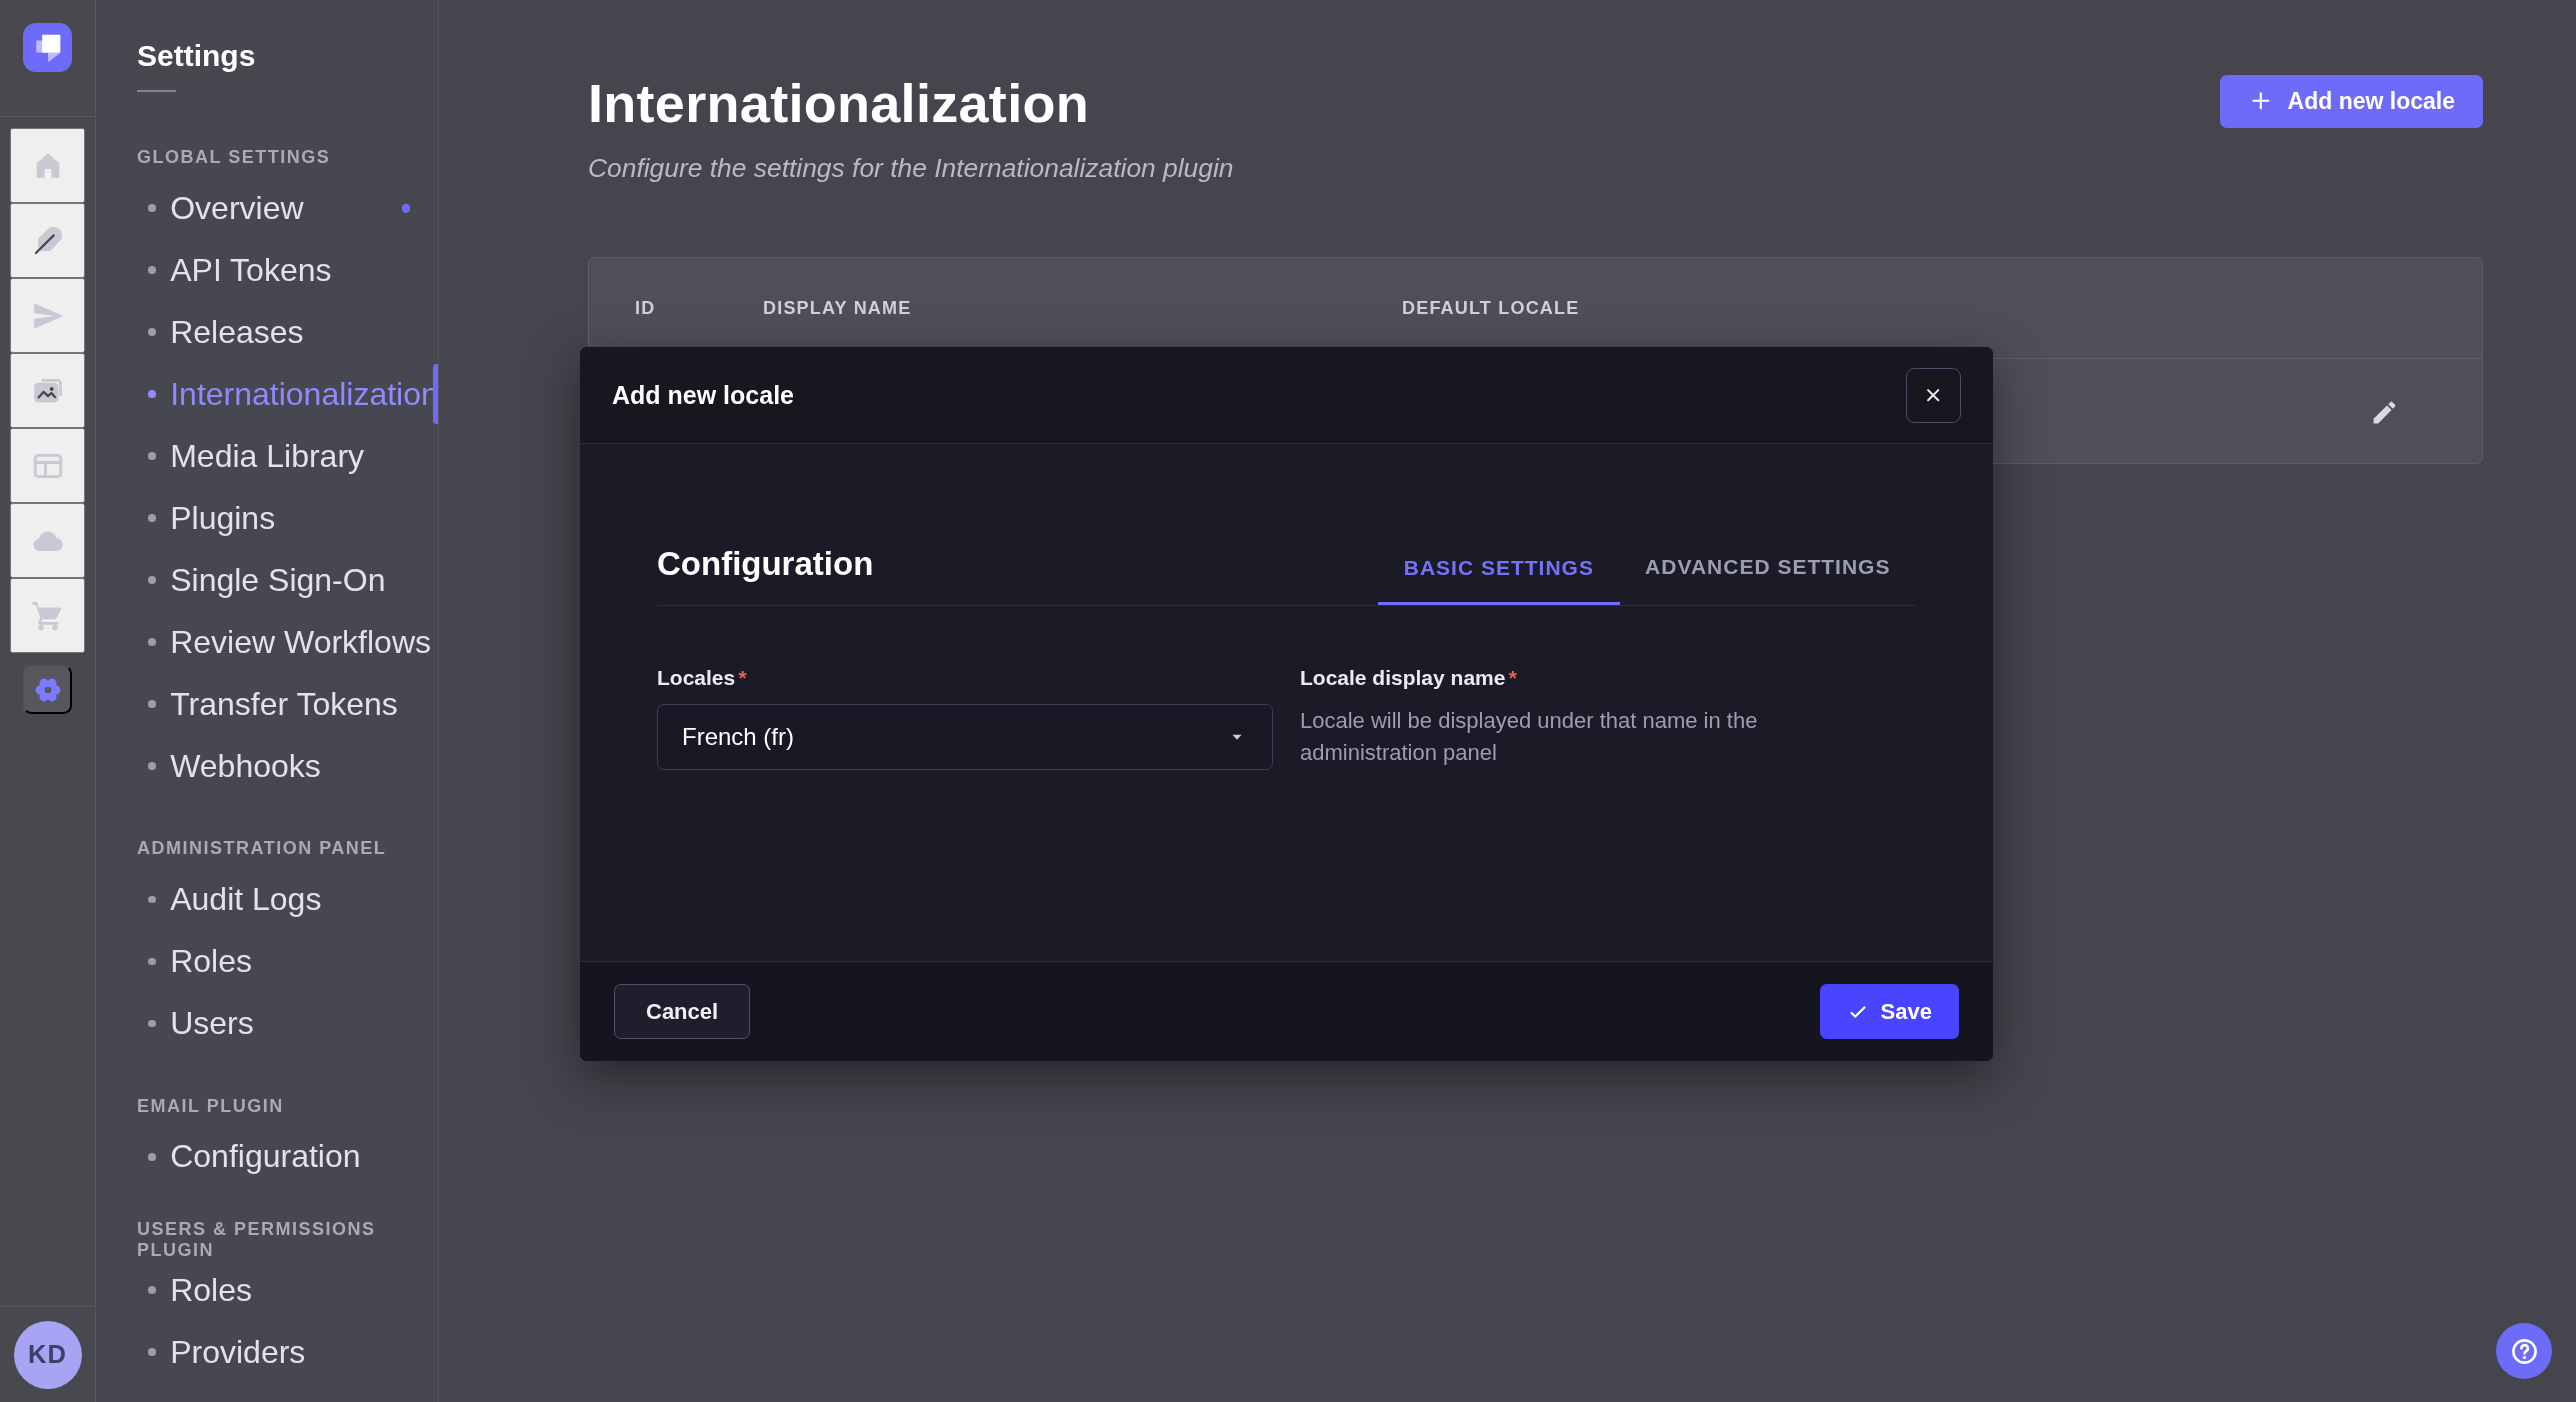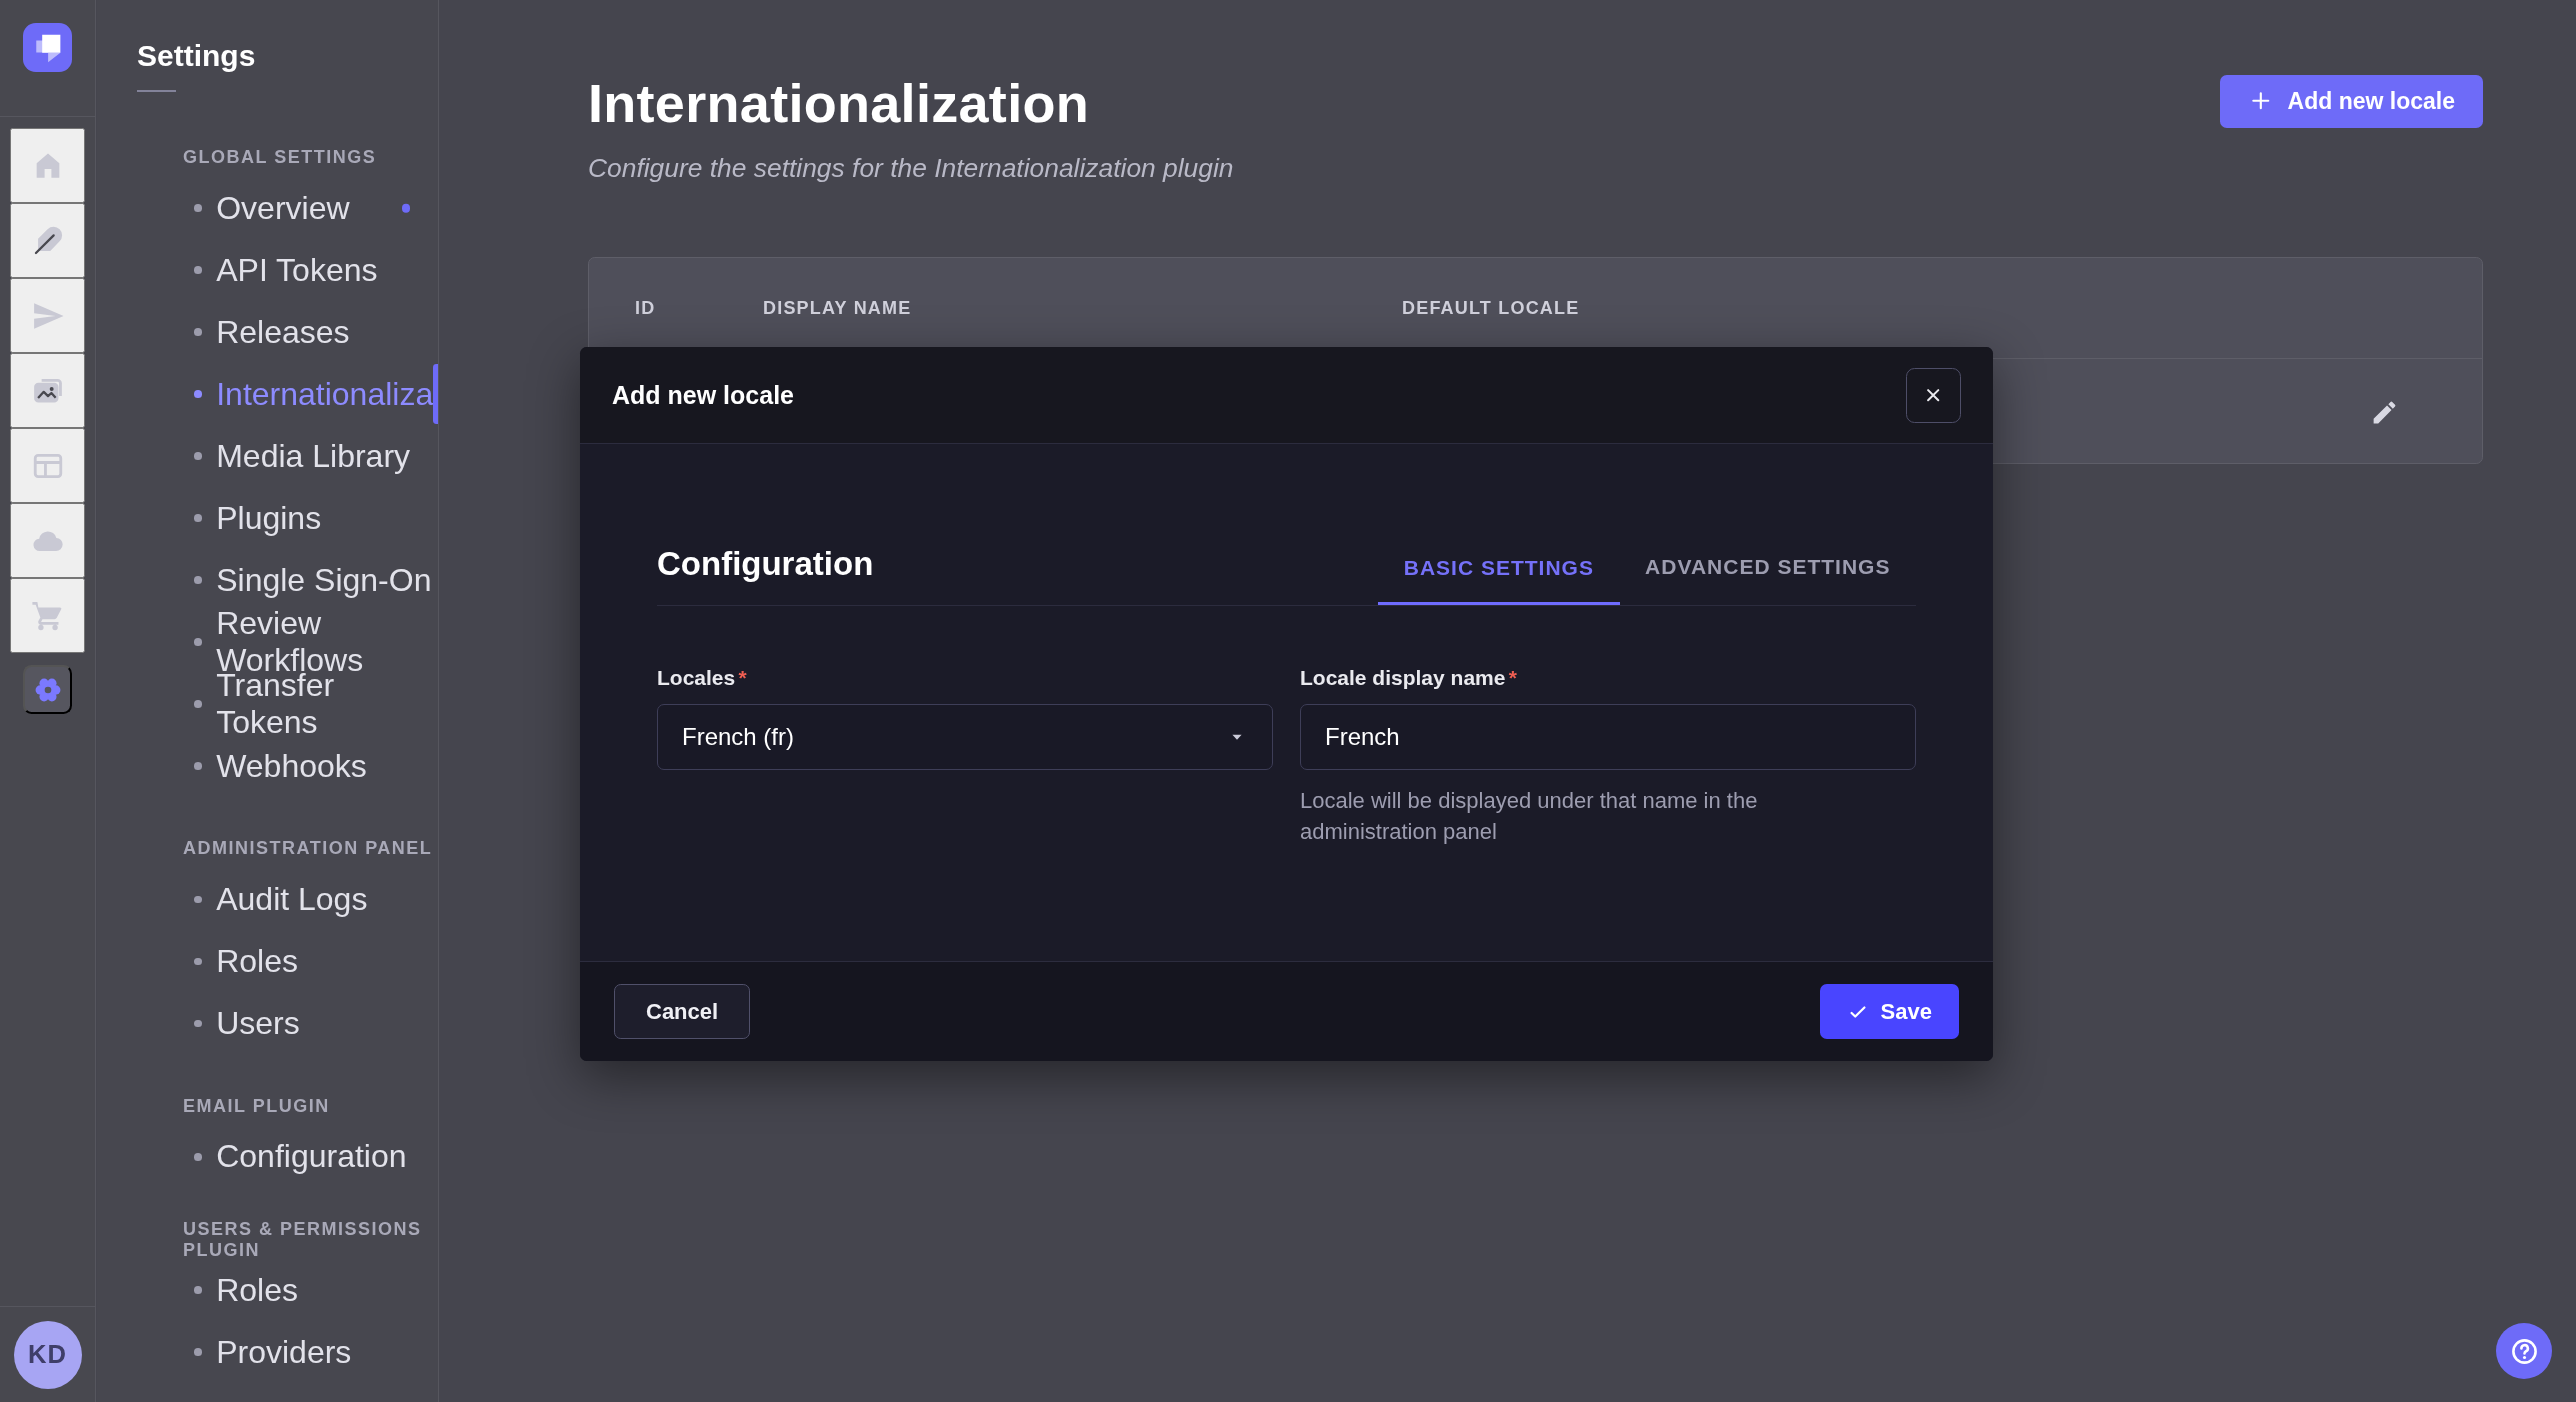--- a/index.html
+++ b/index.html
@@ -36,21 +36,21 @@
   }
 
   
   .subnav {
     position:absolute; left:97px; top:0; width:342px; height:100%;
     background:#47474f; border-right:0.9px solid #56565e; z-index:1;
     padding-top:39px; overflow:hidden;
   }
   .subnav h1 { font-size:30px; font-weight:700; color:#ffffff; padding-left:40px; }
   .title-divider { width:39px; height:1.7px; background:#83839a; margin:17px 0 0 40px; }
-  .nav-section { margin-top:39px;padding-left:46px; }
+  .nav-section { margin-top:39px; }
   .nav-section.first { margin-top:53px; }
   .nav-section-label {
     padding-left:40px; font-size:18px; font-weight:700; letter-spacing:1.5px;
     color:#a9a9b8; text-transform:uppercase; height:25.6px; display:flex; align-items:center;
   }
   .nav-items { margin-top:6.8px; }
   .nav-item {
     position:relative; height:62px; display:flex; align-items:center;
     padding-left:51px; cursor:pointer;
   }
@@ -391,21 +391,20 @@
                 <path d="M7 9.5h10L12 15z"></path>
               </svg>
           </span>
         </div>
       </div>
       <div class="form-col">
         <div class="field-label">
           <span>Locale display name</span>
             <span class="req">*</span>
         </div>
-        <input class="control" type="text" value="French" style="">
         <div class="hint">Locale will be displayed under that name in the administration panel</div>
       </div>
     </div>
   </div>
 
   <div class="modal-footer">
     <button class="btn-cancel">Cancel</button>
     <button class="btn-save">
       <svg viewBox="0 0 24 24" fill="none" stroke="#ffffff" stroke-width="2.4" stroke-linecap="round" stroke-linejoin="round">
           <path d="M5 13l4 4L19 7"></path>

